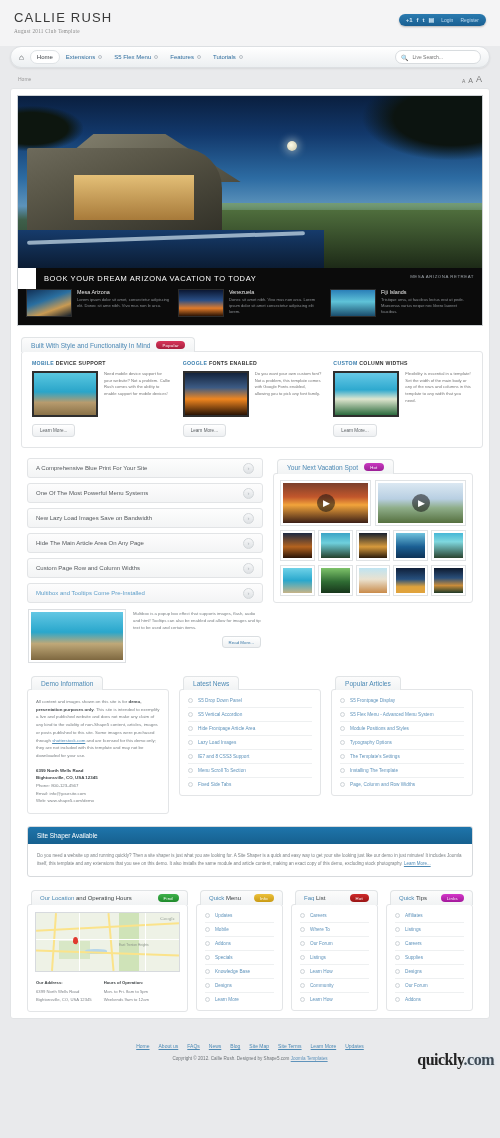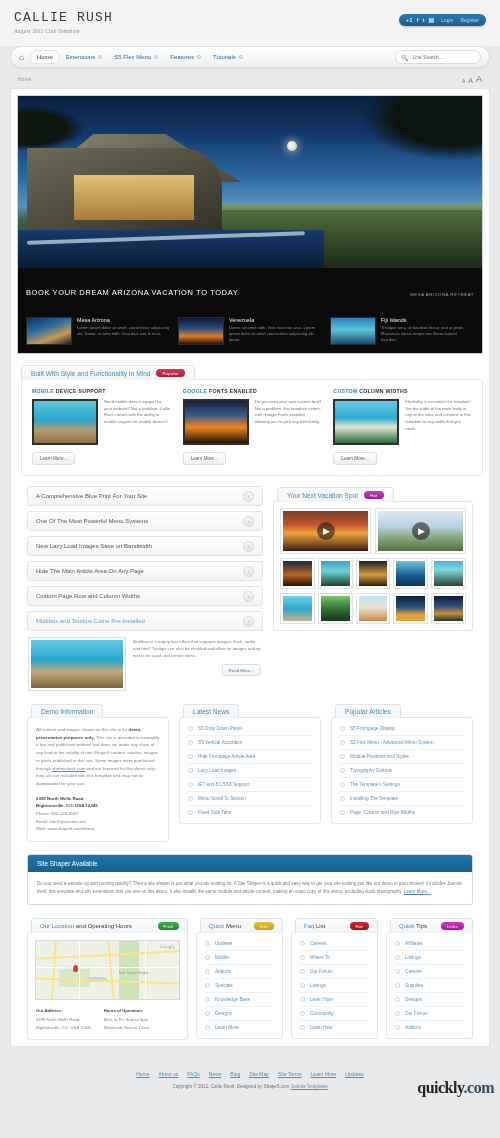--- a/index.html
+++ b/index.html
@@ -6,21 +6,21 @@
   body {
     width:500px; height:1138px; overflow:hidden;
     background:#e9eaec;
     font-family:"Liberation Sans", sans-serif;
     font-size:5px; color:#666;
   }
   .page { width:500px; position:relative; }
 
   
   .topbar { background:#f4f4f5; padding:10px 14px 6px 14px; position:relative; height:46px; }
-  .logo { font-family:Liberation Mono, monospace; font-size:13px; letter-spacing:1.2px; color:#3a3a3a; }
+  .logo { font-family:Liberation Sans, sans-serif; font-size:13px; letter-spacing:1.2px; color:#3a3a3a; }
   .tagline { font-size:5.2px; color:#8a8a8a; letter-spacing:.3px; margin-top:3px; font-family:"Liberation Serif",serif;}
   .socialbar {
     position:absolute; right:14px; top:14px;
     background:linear-gradient(#2a7bb0,#1a5f92);
     border-radius:10px; padding:3px 7px; display:flex; align-items:center; gap:4px;
     box-shadow:0 1px 2px rgba(0,0,0,.25);
   }
   .socialbar .ico { color:#cfe6f5; font-size:6px; font-weight:bold; line-height:1;}
   .socialbar .lnk { color:#bcd8ee; font-size:5px; margin-left:3px;}
 
@@ -71,21 +71,21 @@
   .poolrim { position:absolute; left:2%; bottom:16%; width:60%; height:4px; background:#cfe3f0; opacity:.7; transform:rotate(-2deg); border-radius:3px;}
   .forest { position:absolute; right:0; bottom:0; width:58%; height:34%;
             background:linear-gradient(#4f6e3d,#1d2a17);}
   .forest2 { position:absolute; right:0; bottom:24%; width:58%; height:14%;
              background:linear-gradient(#7da05f,#3e5a2d); opacity:.75;}
   .treeR { position:absolute; right:-2%; top:-4%; width:28%; height:42%;
            background:radial-gradient(ellipse at 70% 40%,#0c1410 45%,rgba(12,20,16,0) 70%); }
   .treeL { position:absolute; left:-2%; top:6%; width:16%; height:26%;
            background:radial-gradient(ellipse at 30% 50%,#0d160f 50%,rgba(13,22,15,0) 72%); }
 
-  .hero-caption { background:#0b0b0b; color:#fff; display:flex; align-items:flex-end; padding:20px 8px; }
+  .hero-caption { background:#0b0b0b; color:#fff; display:flex; align-items:flex-start; padding:6px 8px;margin-left:18px; }
   .hero-caption h2 { font-size:7.5px; font-weight:normal; letter-spacing:.6px; }
   .hero-caption .sub { margin-left:auto; font-size:4.4px; color:#9aa0a6; letter-spacing:.5px;}
   .thumbs { background:#0b0b0b; display:flex; gap:8px; padding:0 8px 8px 8px; }
   .thumb { flex:1; display:flex; gap:5px; }
   .thumb .tpic { width:46px; height:28px; border:1px solid #2b2b2b; flex:0 0 auto;}
   .tp1 { background:linear-gradient(160deg,#123157,#2a6fa0 40%,#c99a52 70%,#15202c);}
   .tp2 { background:linear-gradient(#0b1733,#2a4f86 40%,#e07b2a 70%,#2b1405);}
   .tp3 { background:linear-gradient(#2a7fb8,#5fc3d8 45%,#1a4d6d);}
   .thumb .ttxt h4 { font-size:5.4px; color:#e9e9e9; font-weight:normal; margin-bottom:2px;}
   .thumb .ttxt p { font-size:4.1px; color:#8b8f93; line-height:1.45;}

